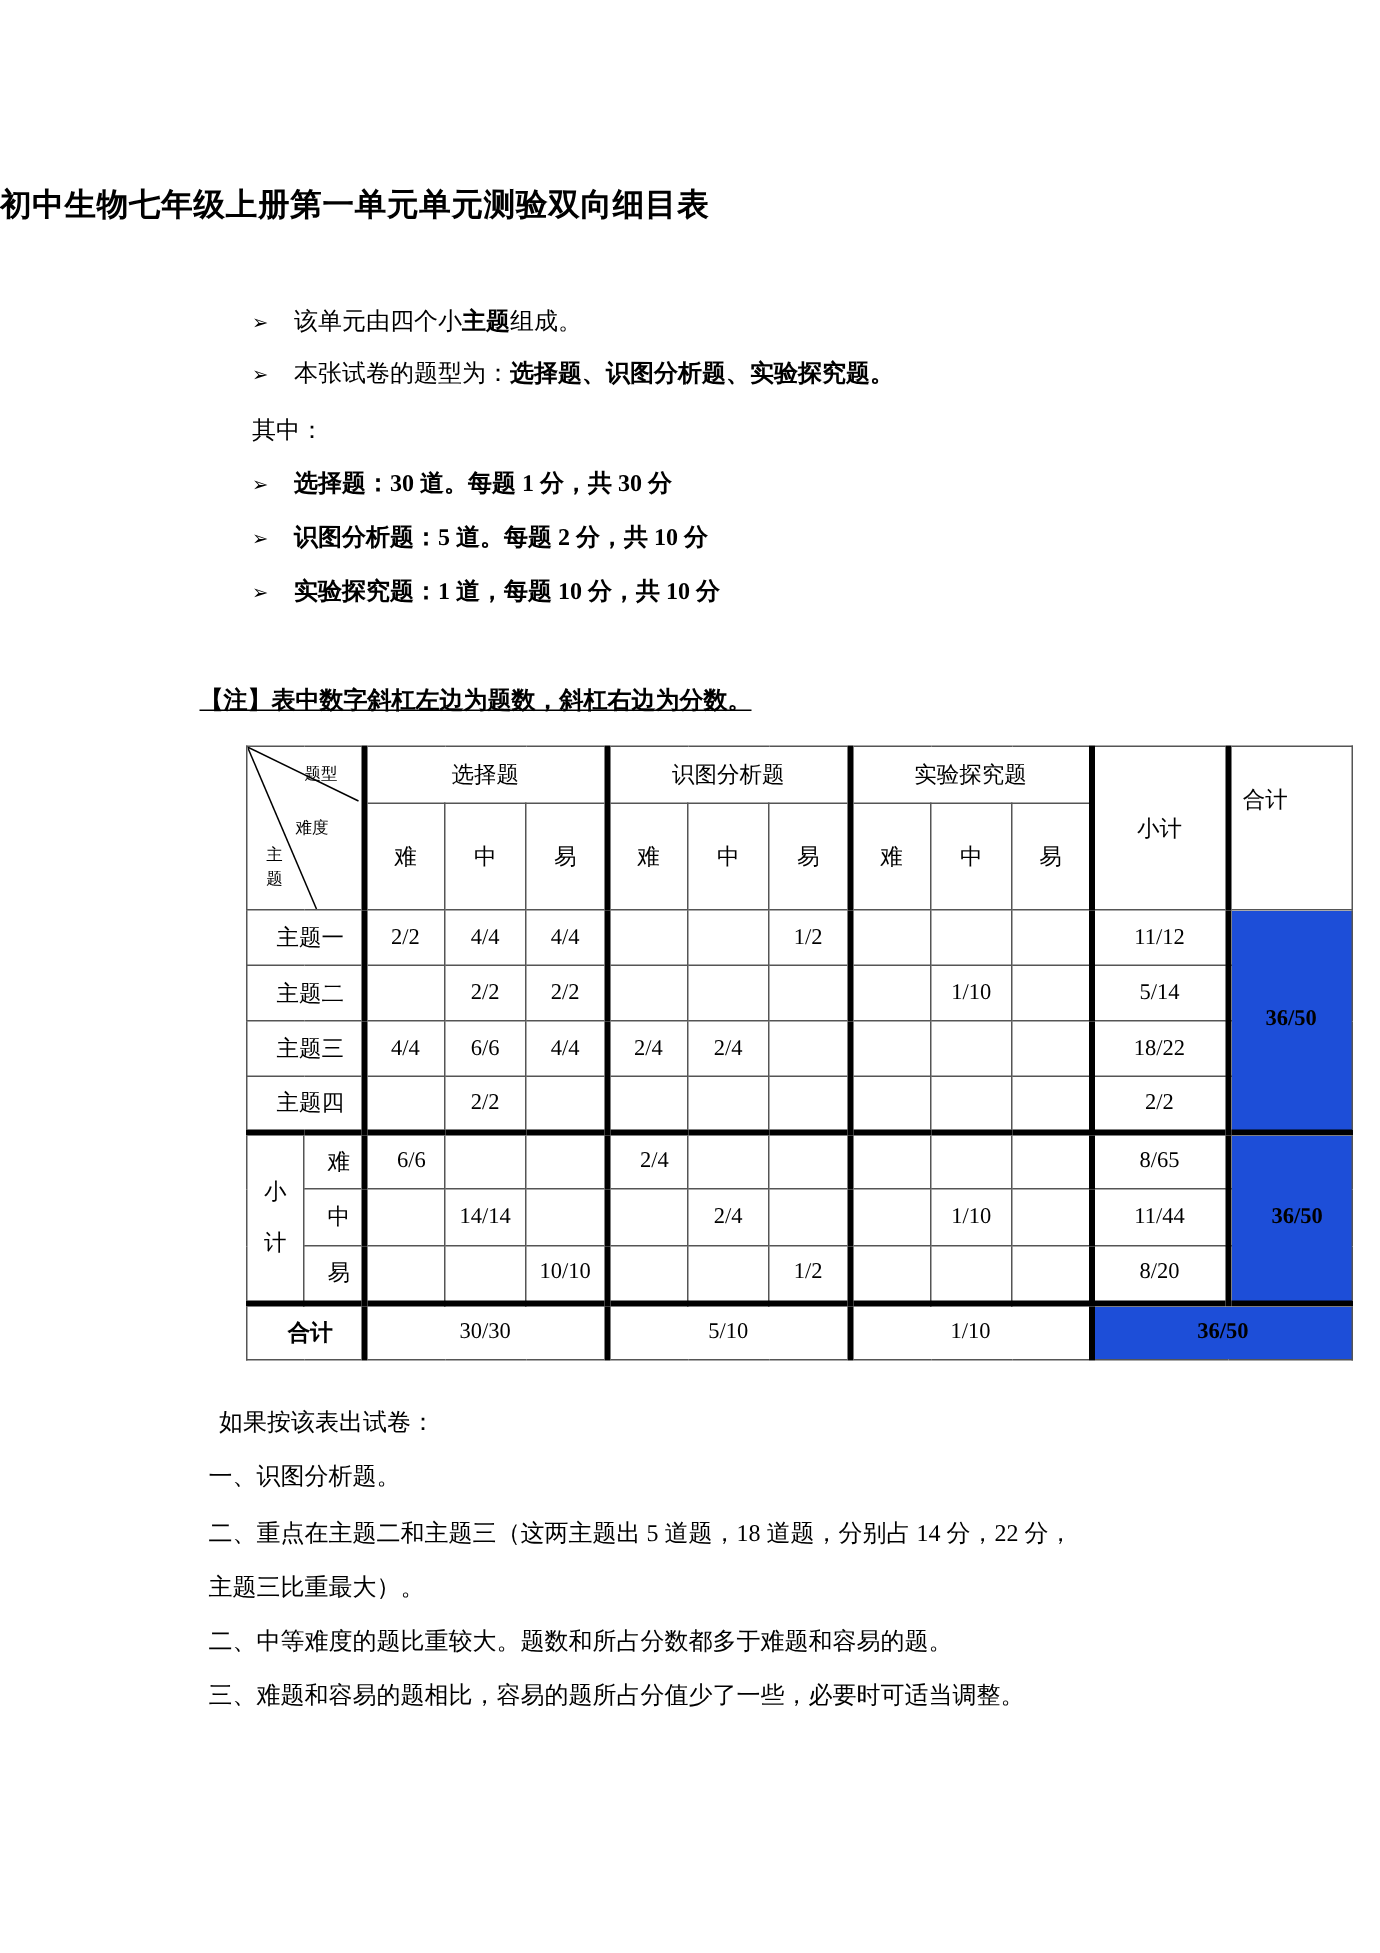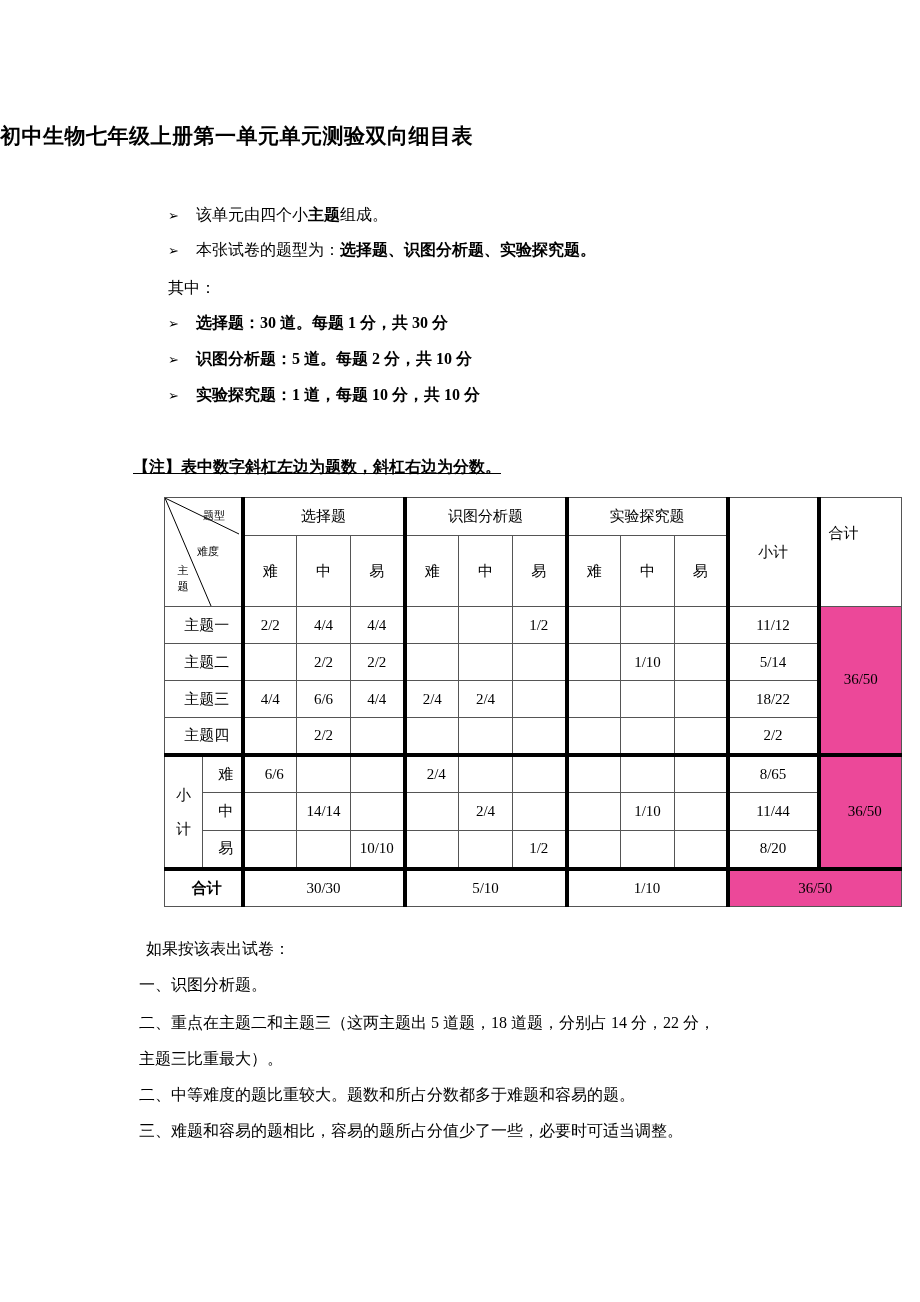--- a/index.html
+++ b/index.html
@@ -11,21 +11,21 @@
   .arrow { display: inline-block; width: 28px; font-family: "DejaVu Sans", sans-serif; font-size: 13px; }
   .b { font-weight: bold; }
   .note { position: absolute; left: 133px; top: 457px; font-size: 16px; font-weight: bold; white-space: nowrap; text-decoration: underline; }
 
   table.grid { position: absolute; left: 124px; top: 497px; border-collapse: collapse; table-layout: fixed;
                font-size: 15px; margin-left: 40px; }
   table.grid td { border: 1px solid #555; text-align: center; vertical-align: middle; padding: 0; overflow: hidden; }
   .tk-l { border-left: 4px solid #000 !important; }
   .tk-t { border-top: 4px solid #000 !important; }
   .left { text-align: left; padding-left: 8px !important; }
-  .orange { background: #ec4899; font-weight: normal; }
+  .orange { background: #1d4ed8; font-weight: bold; }
   .bold { font-weight: bold; }
   .corner { position: relative; }
   .corner svg { position: absolute; left: 0; top: 0; }
   .corner span { position: absolute; font-size: 11px; }
   .sans { font-family: "DejaVu Sans", sans-serif; }
 </style>
 </head>
 <body>
 
 <div class="title">初中生物七年级上册第一单元单元测验双向细目表</div>

